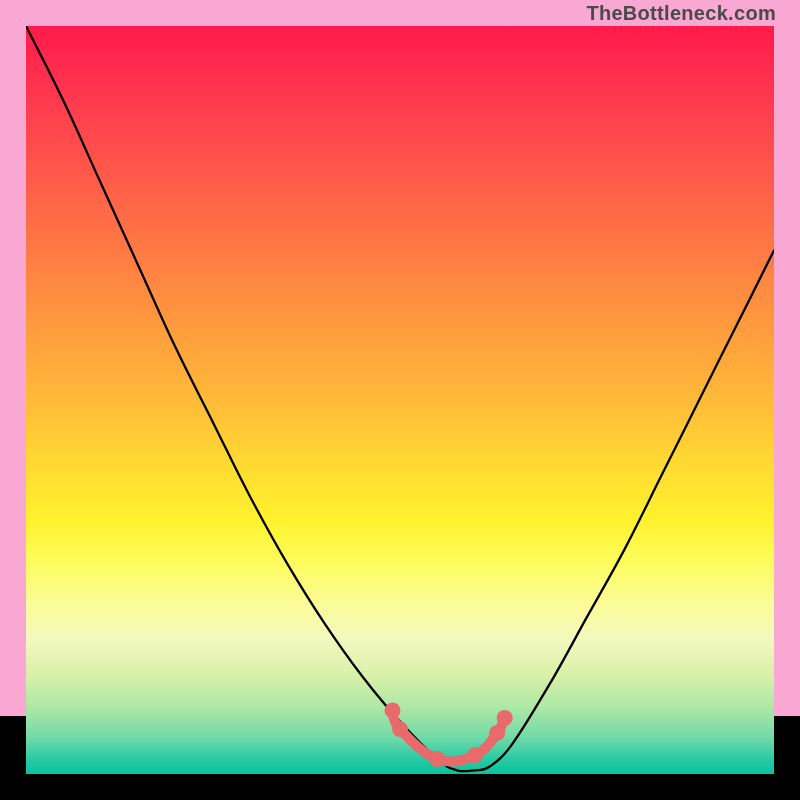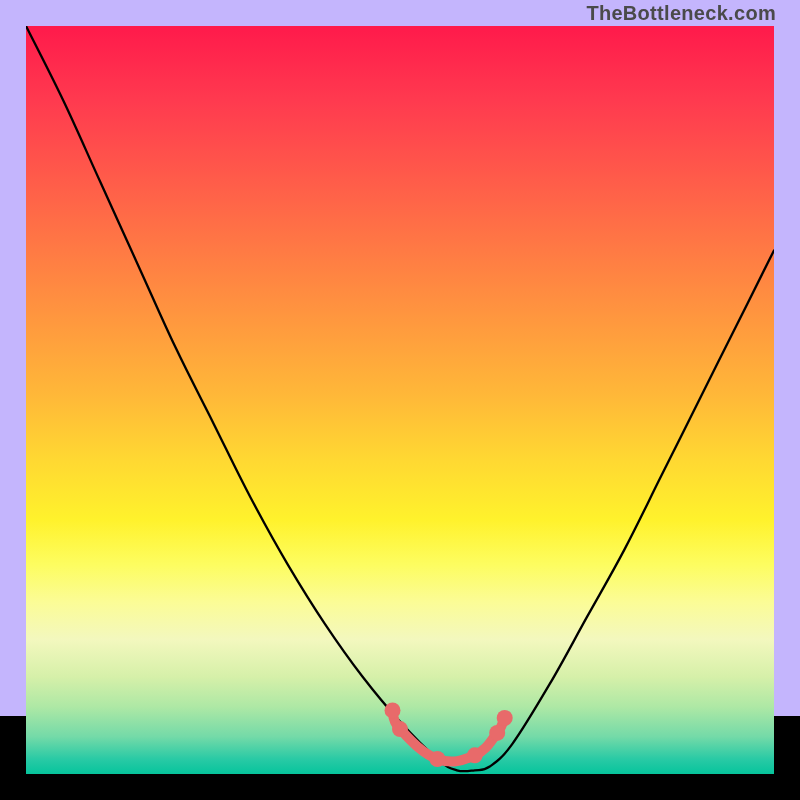--- a/index.html
+++ b/index.html
@@ -8,21 +8,21 @@
     width: 800px;
     height: 800px;
     overflow: hidden;
     background: #000;
     font-family: Arial, Helvetica, sans-serif;
   }
   .frame {
     position: relative;
     width: 800px;
     height: 716px;
-    background: #c4b5fd;
+    background: #f9a8d4;
   }
   .plot-area {
     position: absolute;
     left: 26px;
     top: 26px;
     width: 748px;
     height: 748px;
     background: linear-gradient(
       to bottom,
       #ff1a4b 0%,

